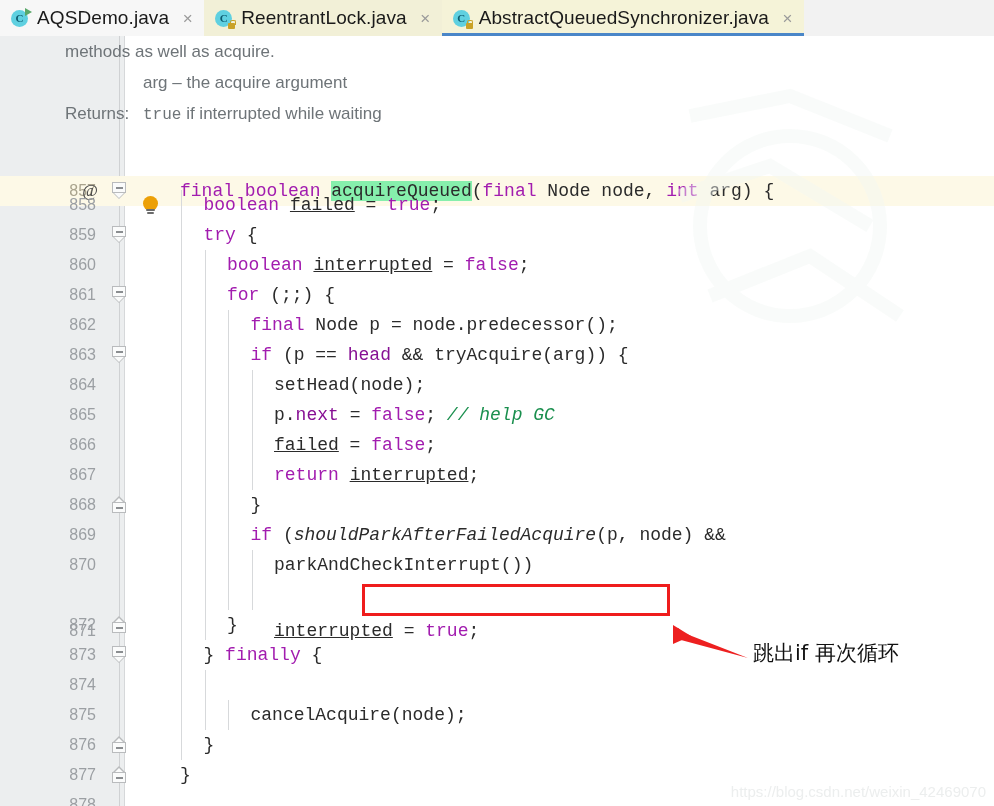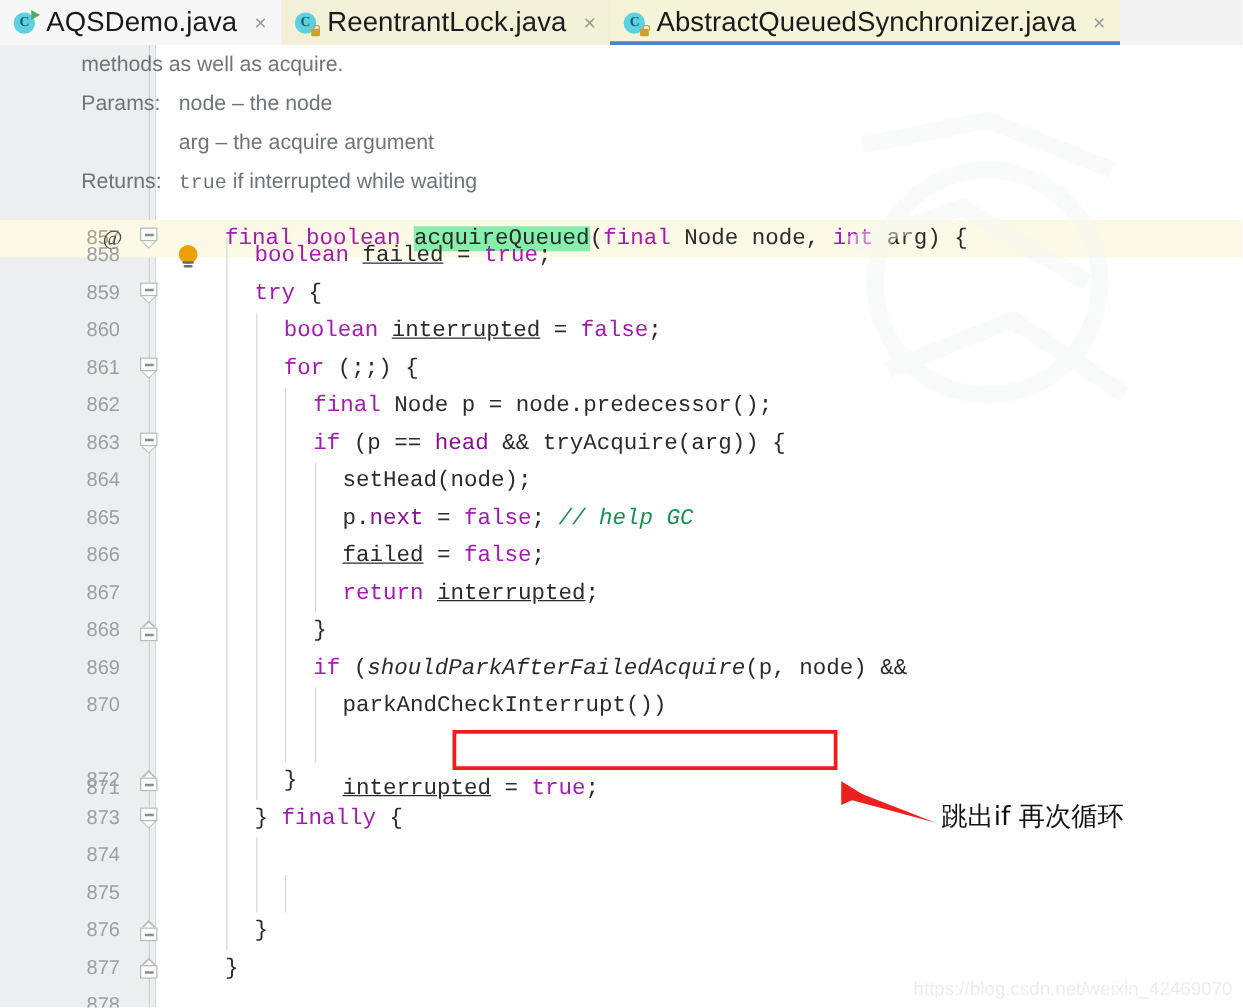--- a/index.html
+++ b/index.html
@@ -21,21 +21,21 @@
     padding: 0 9px 0 11px; height: 36px; position: relative;
     font-size: 17px; color: #1a1a1a; white-space: nowrap;
   }
   .tab.inactive-plain { background: #f7f7f7; }
   .tab.inactive-tinted { background: #f2f0d7; }
   .tab.active { background: #f5f3d8; }
   .tab.active::after {
     content: ""; position: absolute; left: 0; right: 0; bottom: 0;
     height: 3px; background: #4a86c8;
   }
-  .tab-label { font-size: 22px; letter-spacing: 0.1px; }
+  .tab-label { font-size: 19px; letter-spacing: 0.1px; }
   .tab-close {
     font-size: 17px; color: #9a9a9a; margin-left: 4px; line-height: 1;
     width: 15px; text-align: center;
   }
   .jicon { position: relative; width: 19px; height: 19px; flex: 0 0 19px; }
   .jicon .disc {
     position: absolute; left: 0; top: 1px; width: 17px; height: 17px;
     border-radius: 50%; background: #5fd0e0;
   }
   .jicon .cc {
@@ -234,21 +234,20 @@
 
   <div class="editor">
 
     <div class="gutter"></div>
     <div class="gutter-rail"></div>
     <div class="fold-spine"></div>
     <div class="code-pane"></div>
 
     <div class="javadoc">
       <div class="jd-line"><span>methods as well as acquire.</span></div>
-      <div class="jd-line"><span class="jd-label">Params:</span><span>node</span> <span>–</span> <span>the node</span></div>
       <div class="jd-line"><span class="jd-indent"></span><span>arg</span> <span>–</span> <span>the acquire argument</span></div>
       <div class="jd-line"><span class="jd-label">Returns:</span><span class="jd-mono">true</span> <span>if interrupted while waiting</span></div>
     </div>
 
     <div id="rows">
         <div class="row current" style="top: 124px;">
           <div class="lineno">857</div>
           <div class="annot-at">@</div>
           <div class="fold">
             <div class="box"></div>
@@ -347,20 +346,21 @@
             <div class="box"></div>
             <div class="tip-down"></div>
           </div>
           <div class="code" style="left: 203.5px;"><span>} </span><span class="k">finally</span><span> {</span></div>
         </div>
         <div class="row" style="top: 634px;">
           <div class="lineno">874</div>
         </div>
         <div class="row" style="top: 664px;">
           <div class="lineno">875</div>
+          <div class="code" style="left: 250.5px;"><span>cancelAcquire(node);</span></div>
         </div>
         <div class="row" style="top: 694px;">
           <div class="lineno">876</div>
           <div class="fold up">
             <div class="tip-up"></div>
             <div class="box"></div>
           </div>
           <div class="code" style="left: 203.5px;"><span>}</span></div>
         </div>
         <div class="row" style="top: 724px;">

